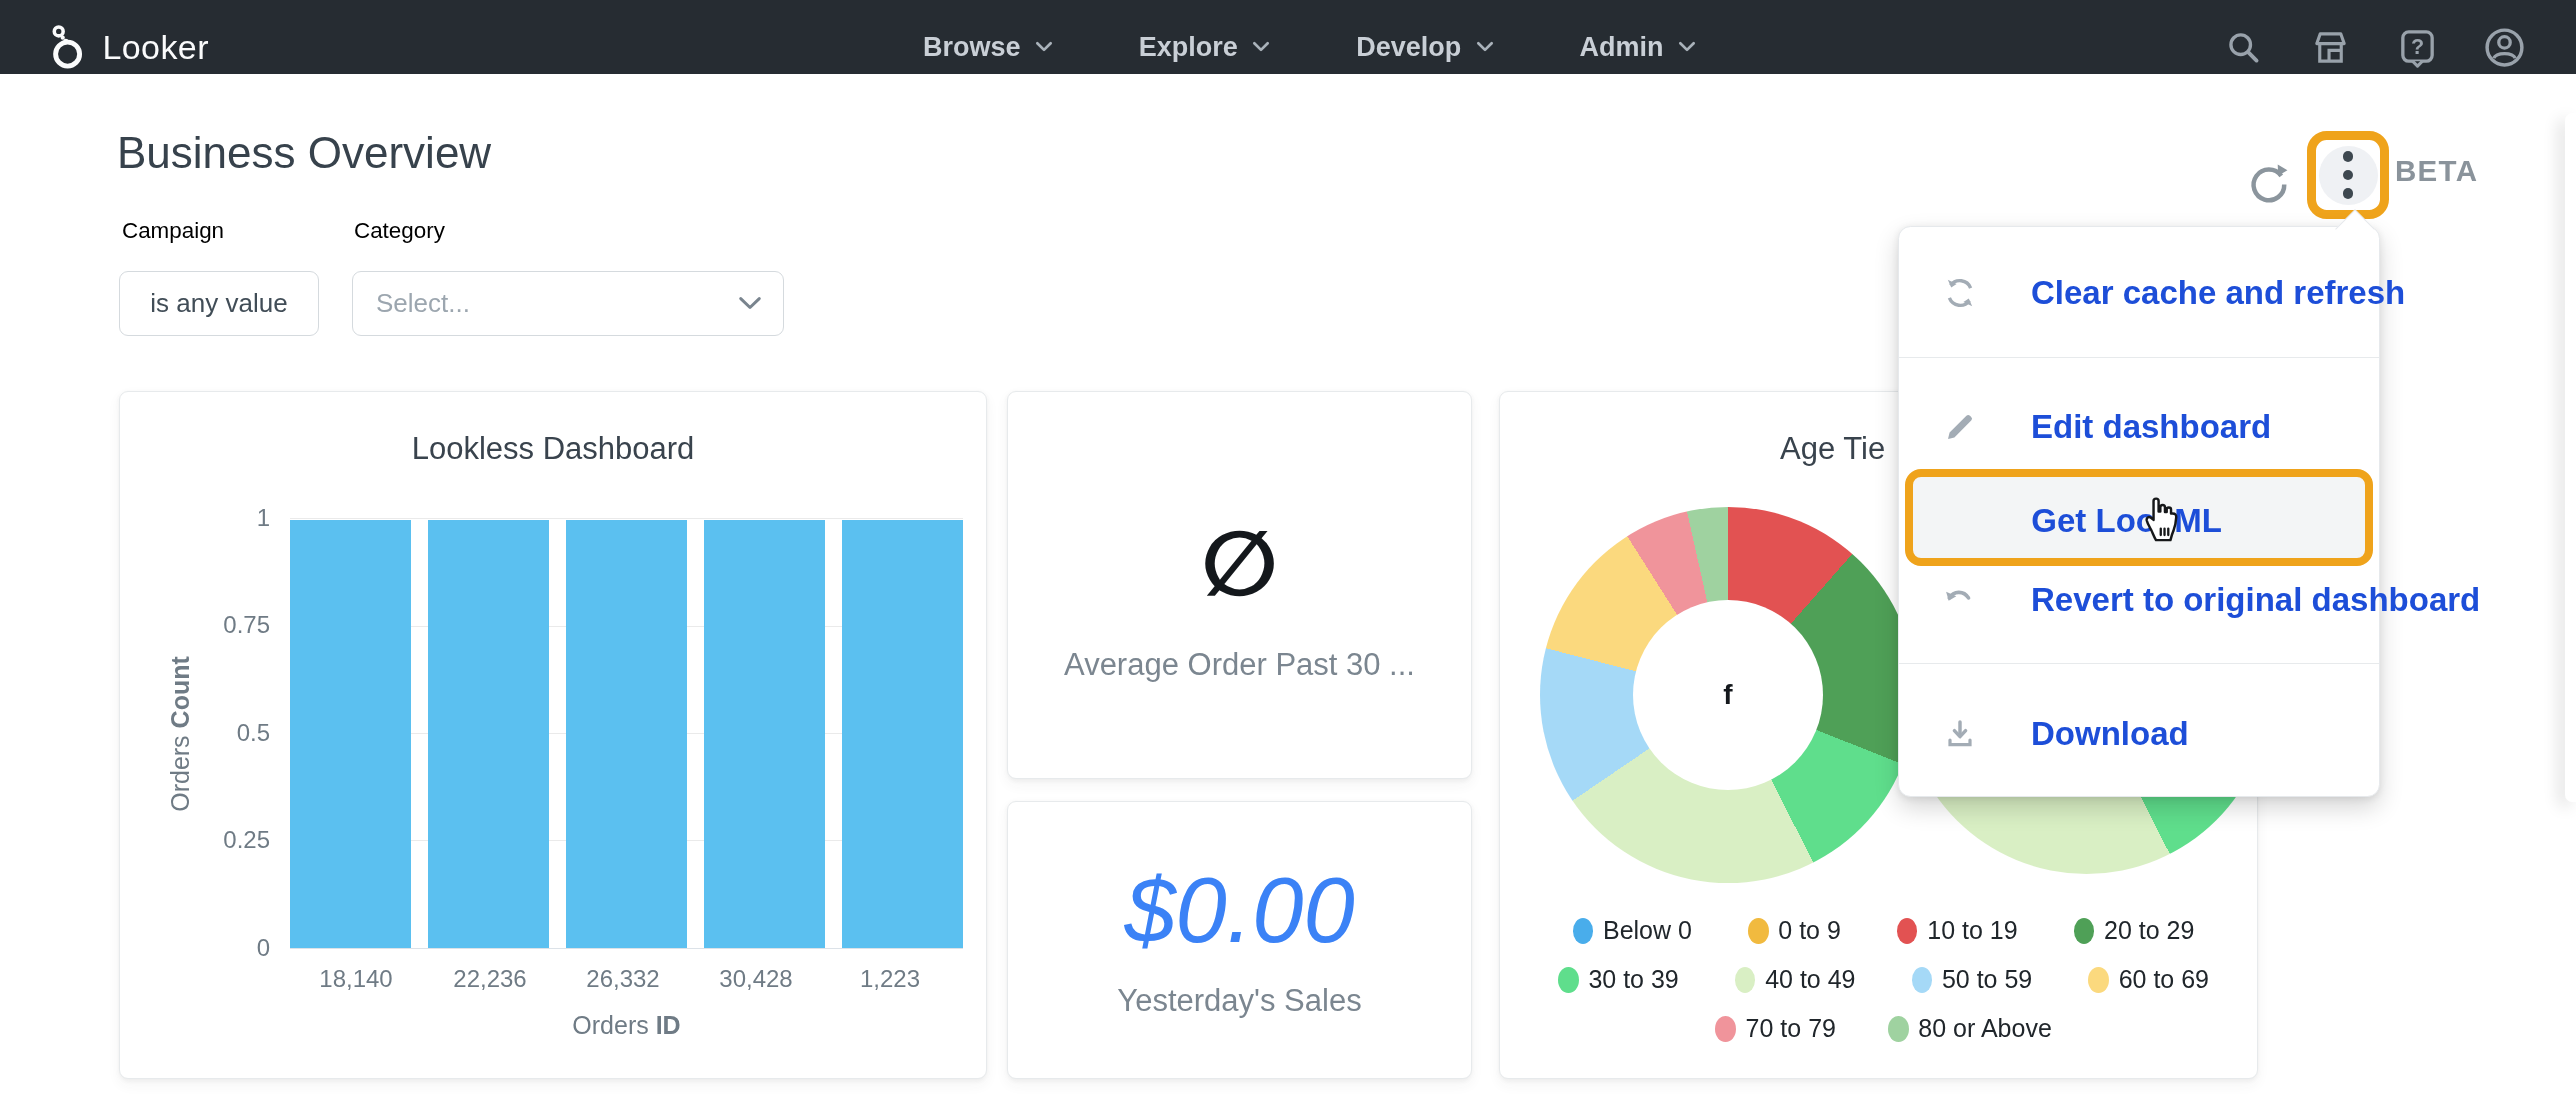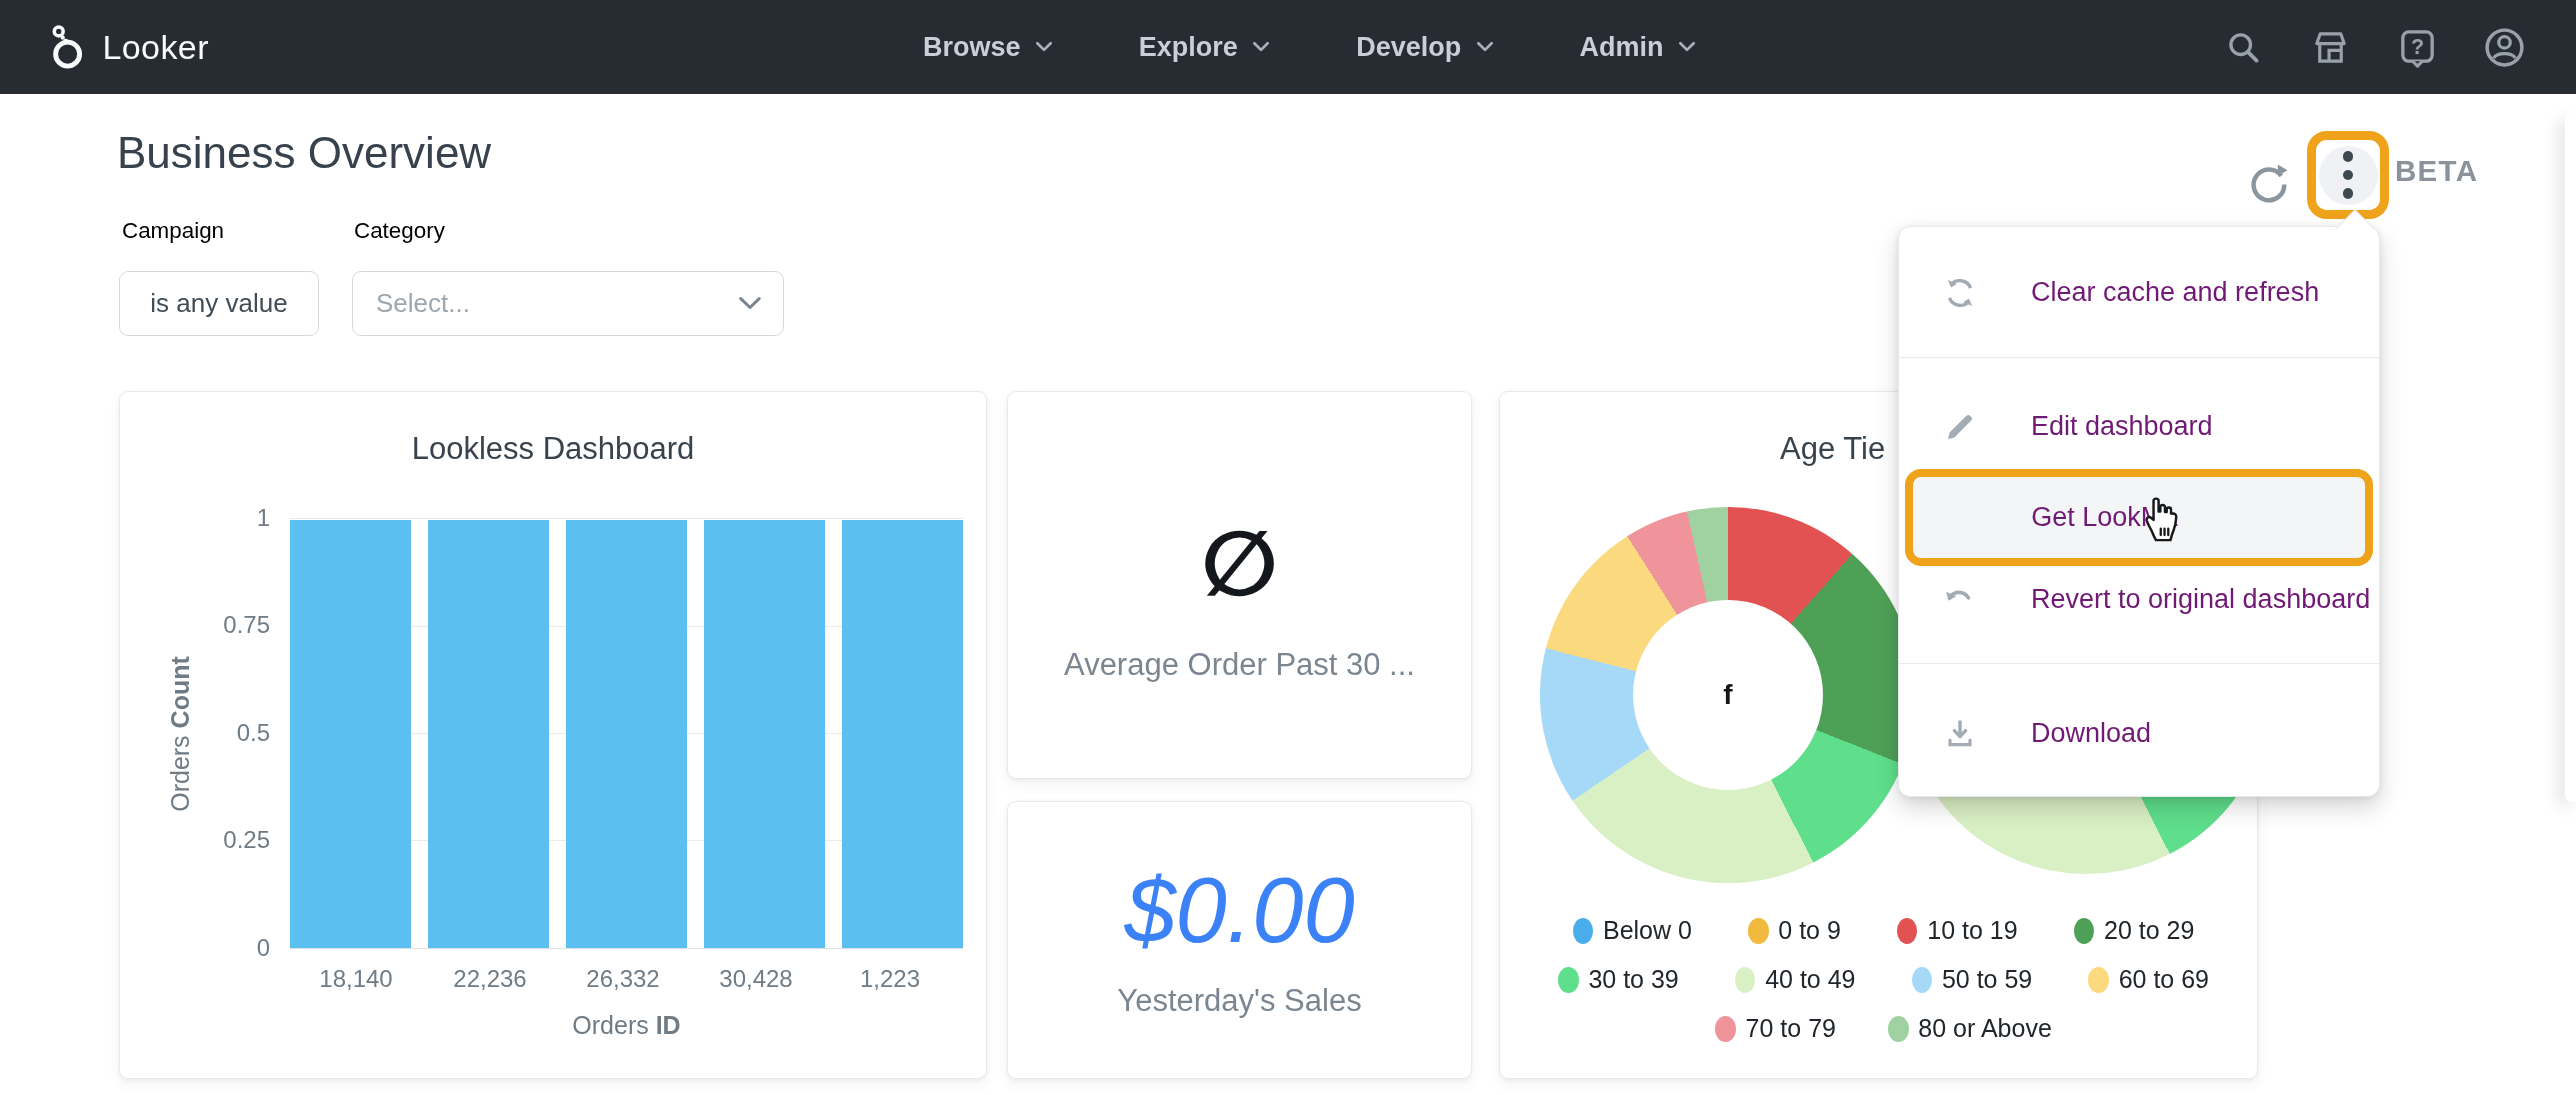--- a/index.html
+++ b/index.html
@@ -1,20 +1,20 @@
 <!DOCTYPE html>
 <html style="font-size:14.3px"><head>
 <meta charset="utf-8">
 <style>
   html,body{margin:0;padding:0;background:#fff;}
   body{width:2576px;height:1096px;overflow:hidden;font-family:"Liberation Sans","DejaVu Sans",sans-serif;-webkit-font-smoothing:antialiased;}
   #app{position:relative;width:2576px;height:1096px;background:#fff;}
 
   
-  .navbar{position:absolute;left:0;top:0;width:100%;height:94px;background:#262C32;}
+  .navbar{position:absolute;left:0;top:0;width:100%;height:74px;background:#262C32;}
   .logo{position:absolute;left:47px;top:0;height:94px;display:flex;align-items:center;gap:12.5px;color:#fff;}
   .logo-text{font-size:34px;letter-spacing:0.4px;color:#FAFBFC;}
   .nav-menus{position:absolute;left:906px;top:0;height:94px;display:flex;align-items:center;gap:86px;margin-left:17px;}
   .nav-item{display:flex;align-items:center;gap:14.3px;color:#C9CFD6;font-size:27px;font-weight:600;cursor:pointer;}
   .nav-icons{position:absolute;right:43px;top:0;height:94px;display:flex;align-items:center;gap:30px;}
   .nav-icon{width:57px;height:57px;display:flex;align-items:center;justify-content:center;cursor:pointer;}
 
   
   .page-title{position:absolute;left:117px;top:128px;font-size:44px;color:#37424C;}
   .refresh-btn{position:absolute;left:2243px;top:159px;width:50px;height:50px;display:flex;align-items:center;justify-content:center;cursor:pointer;}
@@ -68,21 +68,21 @@
   .legend-item{display:flex;align-items:center;gap:9.8px;cursor:pointer;padding-left:8px;}
   .legend-dot{width:20.6px;height:26px;border-radius:50%;flex:0 0 auto;}
   .legend-label{font-size:25px;color:#20262B;white-space:nowrap;}
 
   
   .menu{position:absolute;left:1898px;top:226px;width:482px;height:571px;background:#fff;border:0.9px solid #E6E9EC;border-radius:12.5px;box-shadow:0 10.7px 25px rgba(0,0,0,.16),0 1.8px 7.2px rgba(0,0,0,.08);box-sizing:border-box;z-index:50;}
   .menu-caret{position:absolute;left:442px;top:-11.6px;width:27px;height:27px;background:#fff;transform:rotate(45deg);border-left:0.9px solid #E6E9EC;border-top:0.9px solid #E6E9EC;}
   .menu-item{position:absolute;left:0;width:100%;height:79px;display:flex;align-items:center;cursor:pointer;}
   .mi-1{top:26px;} .mi-2{top:160px;} .mi-4{top:333px;} .mi-5{top:467px;}
   .menu-icon{position:absolute;left:43px;width:36px;height:36px;display:flex;align-items:center;justify-content:center;}
-  .menu-label{position:absolute;left:132px;font-size:27px;color:#701a75;white-space:nowrap;}
+  .menu-label{position:absolute;left:132px;font-size:33px;color:#1d4ed8;white-space:nowrap;font-weight:bold;}
   .menu-divider{position:absolute;left:0;width:100%;height:0;border-top:1.8px solid #E7EAEC;}
   .md-1{top:130px;} .md-2{top:436px;}
   .menu-highlight{position:absolute;left:6.3px;top:242px;width:468px;height:97px;background:#F3F5F6;border:8px solid #EFA31B;border-radius:16px;box-sizing:border-box;cursor:pointer;}
   .menu-highlight .menu-label{left:118px;top:25px;}
   .cursor-icon{position:absolute;left:226px;top:14.3px;}
 
   
   .edge-sliver{position:absolute;right:0;top:113px;width:10.7px;height:689px;background:#fff;border-radius:7.2px 0 0 7.2px;box-shadow:-6.3px 5.4px 16px rgba(0,0,0,.13);z-index:40;}
 </style>
 </head>

